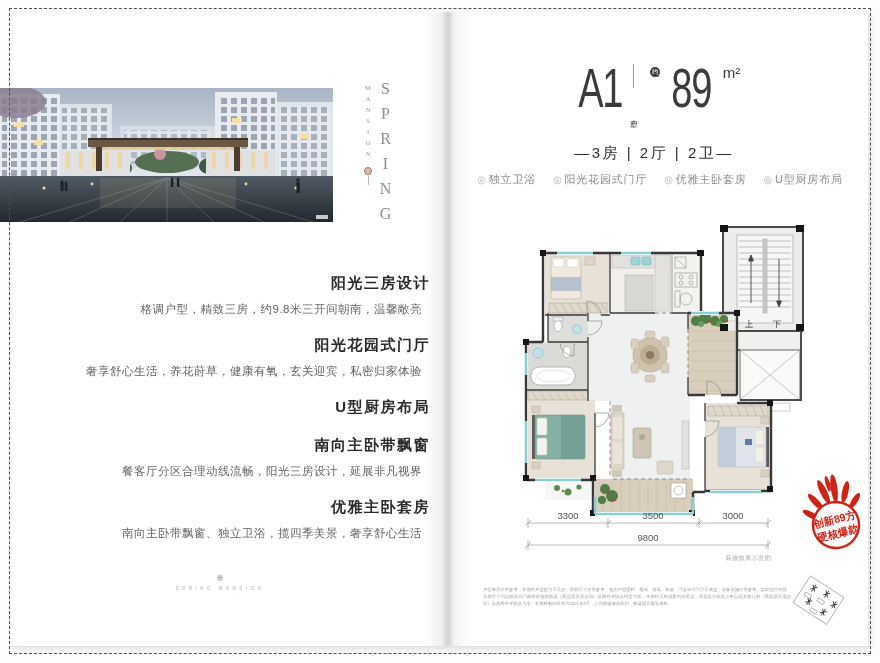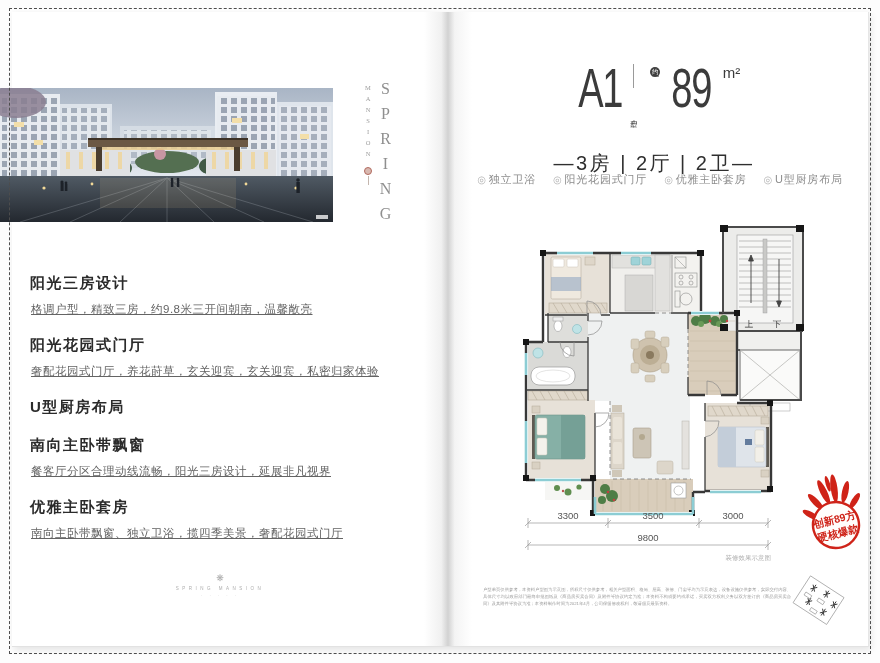--- a/index.html
+++ b/index.html
@@ -14,38 +14,38 @@
   
   .hero{position:absolute;left:0;top:88px;width:333px;height:134px;z-index:4;}
   .brand-vert{position:absolute;left:346px;top:80px;width:48px;height:180px;z-index:4;display:flex;flex-direction:row;justify-content:flex-end;}
   .brand-col{display:flex;flex-direction:column;align-items:center;}
   .brand-main{writing-mode:vertical-rl;text-orientation:upright;font-family:"Liberation Serif",serif;
     font-size:16px;letter-spacing:8px;color:#8f8f8f;}
   .brand-sub{writing-mode:vertical-rl;text-orientation:upright;font-family:"Liberation Serif",serif;
     font-size:6.5px;letter-spacing:4px;color:#9d9d9d;margin-top:4px;}
   .brand-flower{margin-top:6px;width:6px;height:6px;border:1px solid #b26a5f;border-radius:50%;background:#d8b8b0;}
   .brand-stem{width:1px;height:9px;background:#c4b6ae;margin-top:1px;}
-  .sections{position:absolute;left:30px;top:274px;width:400px;text-align:left;z-index:4;}
+  .sections{position:absolute;left:30px;top:274px;width:400px;text-align:right;z-index:4;}
   .section{margin-bottom:19px;}
   .section h3{margin:0 0 9px 0;font-size:15px;font-weight:bold;color:#2b2b2b;letter-spacing:1.5px;}
-  .section p{margin:1px;font-size:11.5px;color:#646464;letter-spacing:.5px;text-decoration:underline;}
+  .section p{margin:8px;font-size:11.5px;color:#646464;letter-spacing:.5px;}
   .footer-mark{position:absolute;left:140px;top:574px;width:160px;text-align:center;z-index:4;color:#a9a9a9;}
   .footer-glyph{font-size:9px;line-height:9px;}
   .footer-line{font-size:4.5px;letter-spacing:3.5px;margin-top:3px;color:#adadad;}
   .footer-dots{font-size:4px;letter-spacing:3px;margin-top:2px;color:#c6c6c6;}
   
   .unit-title{position:absolute;left:440px;top:64px;width:428px;display:flex;justify-content:center;z-index:4;color:#3b3b3b;}
   .big-num{font-size:56px;line-height:48px;font-weight:400;transform:scaleX(.68);transform-origin:bottom center;letter-spacing:-2px;}
   .code-col{display:flex;flex-direction:column;align-items:center;margin:0 6px 0 -4px;height:52px;justify-content:space-between;}
   .code-divider{width:1px;height:24px;background:#9a9a9a;}
   .small-vert{writing-mode:vertical-rl;text-orientation:upright;font-size:7px;letter-spacing:1px;color:#4d4d4d;}
   .area-col{display:flex;flex-direction:column;align-items:center;margin:0 2px 1px 6px;}
   .area-circle{width:10px;height:10px;border-radius:50%;background:#3f3f3f;color:#fff;font-size:6.5px;line-height:10px;text-align:center;margin-top:1px;}
   .area-unit{font-size:15px;margin:0 0 6px 2px;}
-  .rooms-line{position:absolute;left:440px;top:150px;width:428px;text-align:center;font-size:20px;
+  .rooms-line{position:absolute;left:440px;top:144px;width:428px;text-align:center;font-size:15px;
     letter-spacing:2.5px;color:#2f2f2f;z-index:4;}
   .tags{position:absolute;left:470px;top:172px;width:380px;display:flex;justify-content:center;gap:17px;z-index:4;}
   .tag{display:flex;align-items:center;font-size:11px;color:#8c8c8c;letter-spacing:.8px;white-space:nowrap;}
   .tag .bullet{color:#b2b2b2;font-size:10px;margin-right:2px;}
   .plan{position:absolute;left:505px;top:225px;width:305px;height:340px;z-index:4;}
   .badge{position:absolute;left:796px;top:473px;width:80px;height:92px;z-index:5;}
   .disclaimer{position:absolute;left:483px;top:587px;width:428px;z-index:4;font-size:6px;line-height:1.55;
     color:#9b9b9b;transform:scale(.72);transform-origin:top left;text-align:justify;}
   .seal{position:absolute;left:786px;top:566px;width:64px;height:70px;z-index:4;}
 </style>
@@ -155,32 +155,32 @@
     </div>
   </div>
 
   <div class="sections">
     <div class="section">
       <h3>阳光三房设计</h3>
       <p>格调户型，精致三房，约9.8米三开间朝南，温馨敞亮</p>
     </div>
     <div class="section">
       <h3>阳光花园式门厅</h3>
-      <p>奢配花园式门厅，养花莳草，玄关迎宾，玄关迎宾，私密归家体验</p>
+      <p>奢享舒心生活，养花莳草，健康有氧，玄关迎宾，私密归家体验</p>
     </div>
     <div class="section">
       <h3>U型厨房布局</h3>
     </div>
     <div class="section">
       <h3>南向主卧带飘窗</h3>
       <p>餐客厅分区合理动线流畅，阳光三房设计，延展非凡视界</p>
     </div>
     <div class="section">
       <h3>优雅主卧套房</h3>
-      <p>南向主卧带飘窗、独立卫浴，揽四季美景，奢配花园式门厅</p>
+      <p>南向主卧带飘窗、独立卫浴，揽四季美景，奢享舒心生活</p>
     </div>
   </div>
 
   <div class="footer-mark">
     <div class="footer-glyph">❋</div>
     <div class="footer-line">SPRING MANSION</div>
     <div class="footer-dots">· · · · ·</div>
   </div>
 
   <div class="unit-title">

